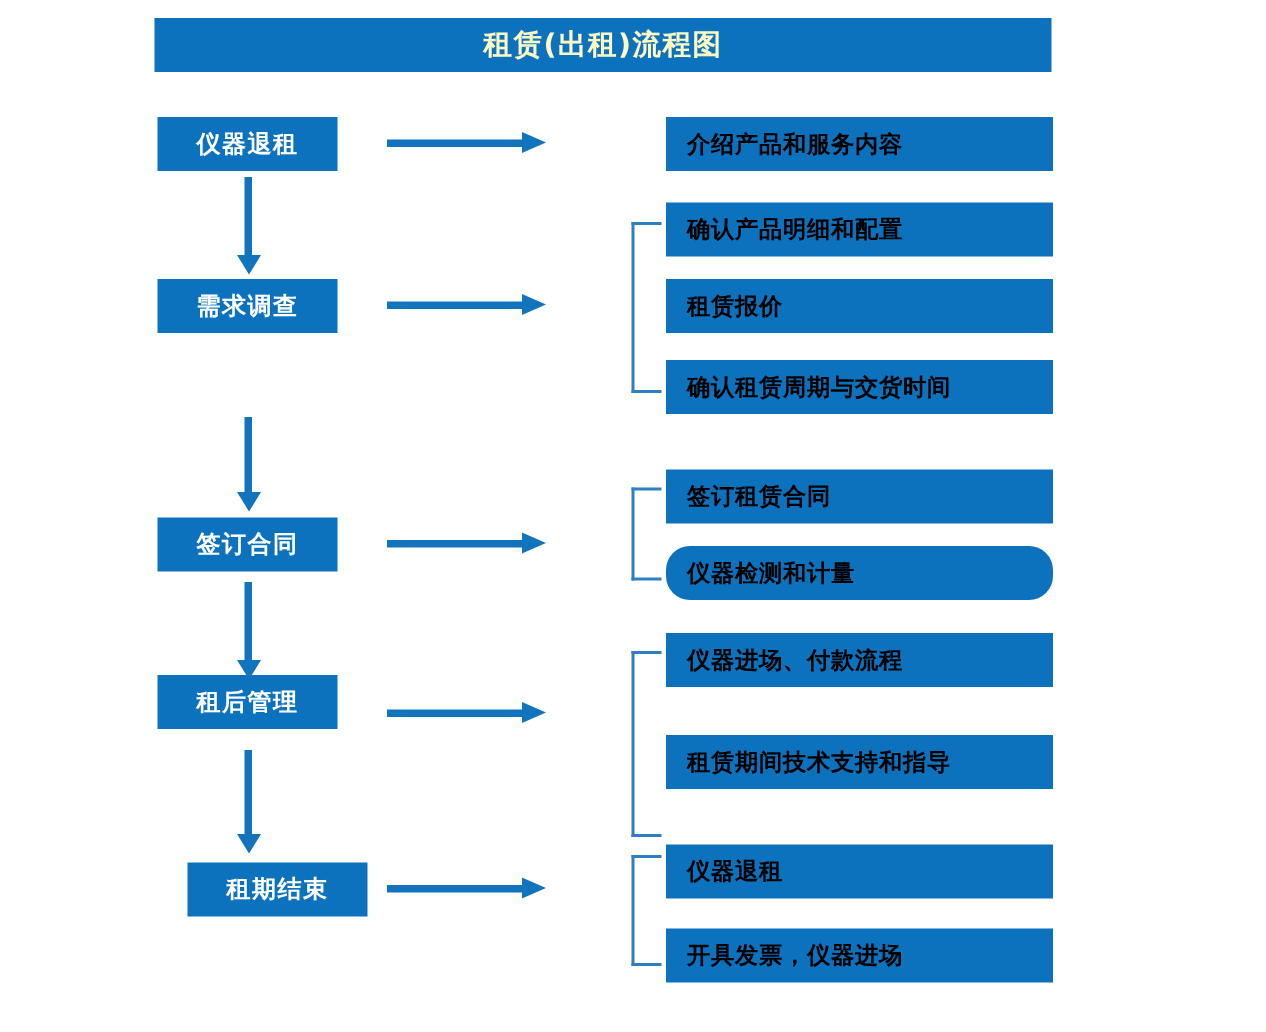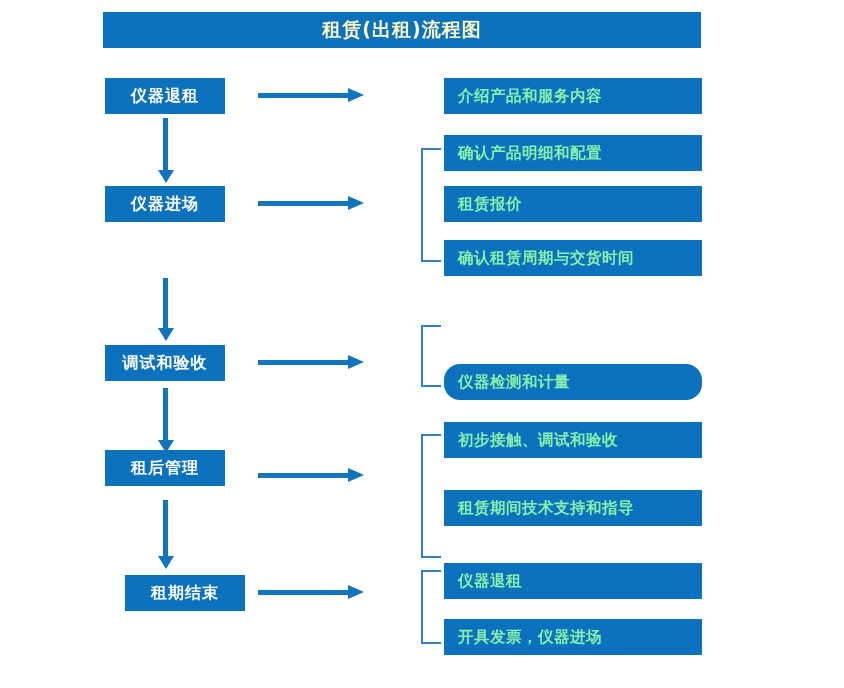--- a/index.html
+++ b/index.html
@@ -53,21 +53,21 @@
     letter-spacing: 1px;
   }
 
   
   .detail-box {
     position: absolute;
     left: 444px;
     width: 258px;
     height: 36px;
     background: #0c72bd;
-    color: #86efac;
+    color: #000000;
     display: flex;
     align-items: center;
     font-size: 15.5px;
     font-weight: bold;
     padding-left: 14px;
     box-sizing: border-box;
     letter-spacing: 0.5px;
   }
 
   
@@ -131,22 +131,22 @@
   }
 </style>
 </head>
 <body>
 
 <div id="canvas">
 
   <div class="title-bar">租赁(出租)流程图</div>
 
   <div class="stage-box" style="top:78px;">仪器退租</div>
-  <div class="stage-box" style="top:186px;">仪器进场</div>
-  <div class="stage-box" style="top:345px;">调试和验收</div>
+  <div class="stage-box" style="top:186px;">需求调查</div>
+  <div class="stage-box" style="top:345px;">签订合同</div>
   <div class="stage-box" style="top:450px;">租后管理</div>
   <div class="stage-box" style="top:575px;margin-left:20px;">租期结束</div>
 
   <div class="v-arrow" style="top:118px; height:66px;">
     <div class="shaft" style="height:52px;"></div>
     <div class="head" style="top:52px;"></div>
   </div>
   <div class="v-arrow" style="top:278px; height:64px;">
     <div class="shaft" style="height:50px;"></div>
     <div class="head" style="top:50px;"></div>
@@ -185,21 +185,22 @@
   <div class="bracket" style="top:325px; height:62px;"></div>
   <div class="bracket" style="top:434px; height:124px;"></div>
   <div class="bracket" style="top:570px; height:74px;"></div>
 
   <div class="detail-box" style="top:78px;">介绍产品和服务内容</div>
 
   <div class="detail-box" style="top:135px;">确认产品明细和配置</div>
   <div class="detail-box" style="top:186px;">租赁报价</div>
   <div class="detail-box" style="top:240px;">确认租赁周期与交货时间</div>
 
+  <div class="detail-box" style="top:313px;">签订租赁合同</div>
   <div class="detail-box" style="top:364px;border-radius:16px;">仪器检测和计量</div>
 
-  <div class="detail-box" style="top:422px;">初步接触、调试和验收</div>
+  <div class="detail-box" style="top:422px;">仪器进场、付款流程</div>
   <div class="detail-box" style="top:490px;">租赁期间技术支持和指导</div>
 
   <div class="detail-box" style="top:563px;">仪器退租</div>
   <div class="detail-box" style="top:619px;">开具发票，仪器进场</div>
 
 </div>
 
 </body></html>

